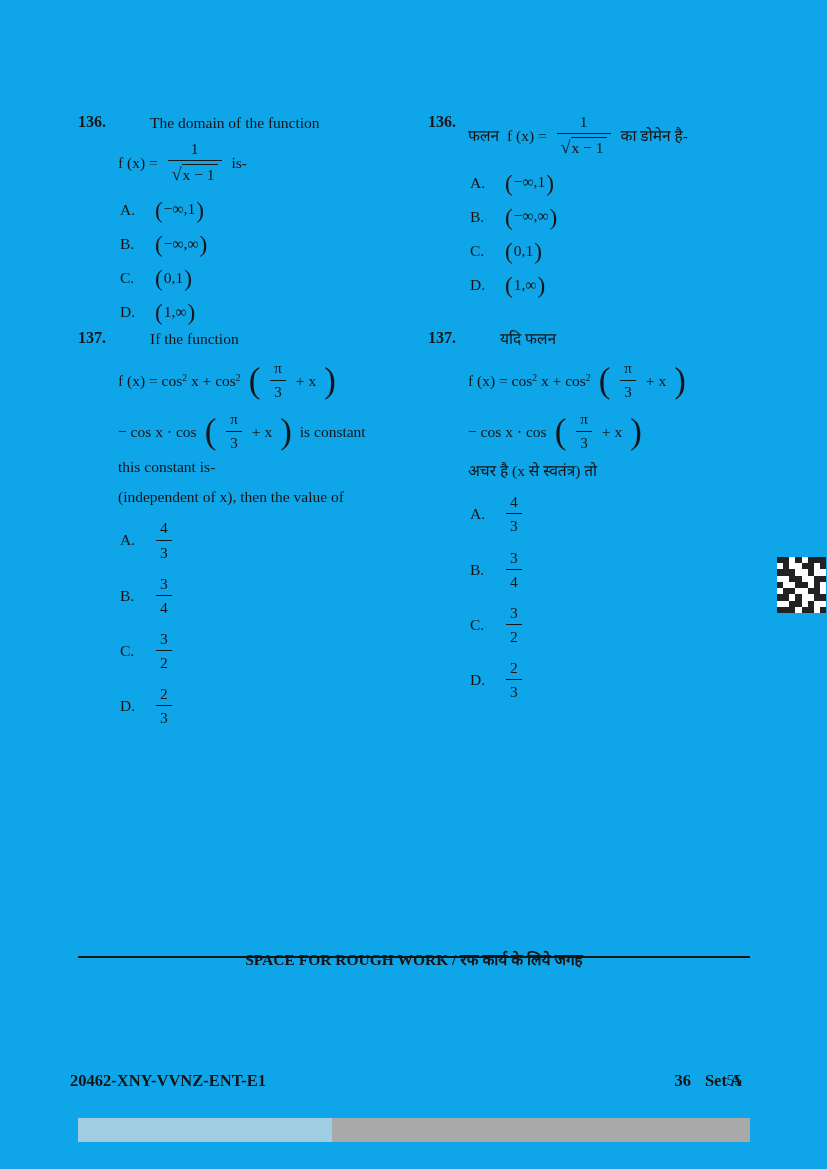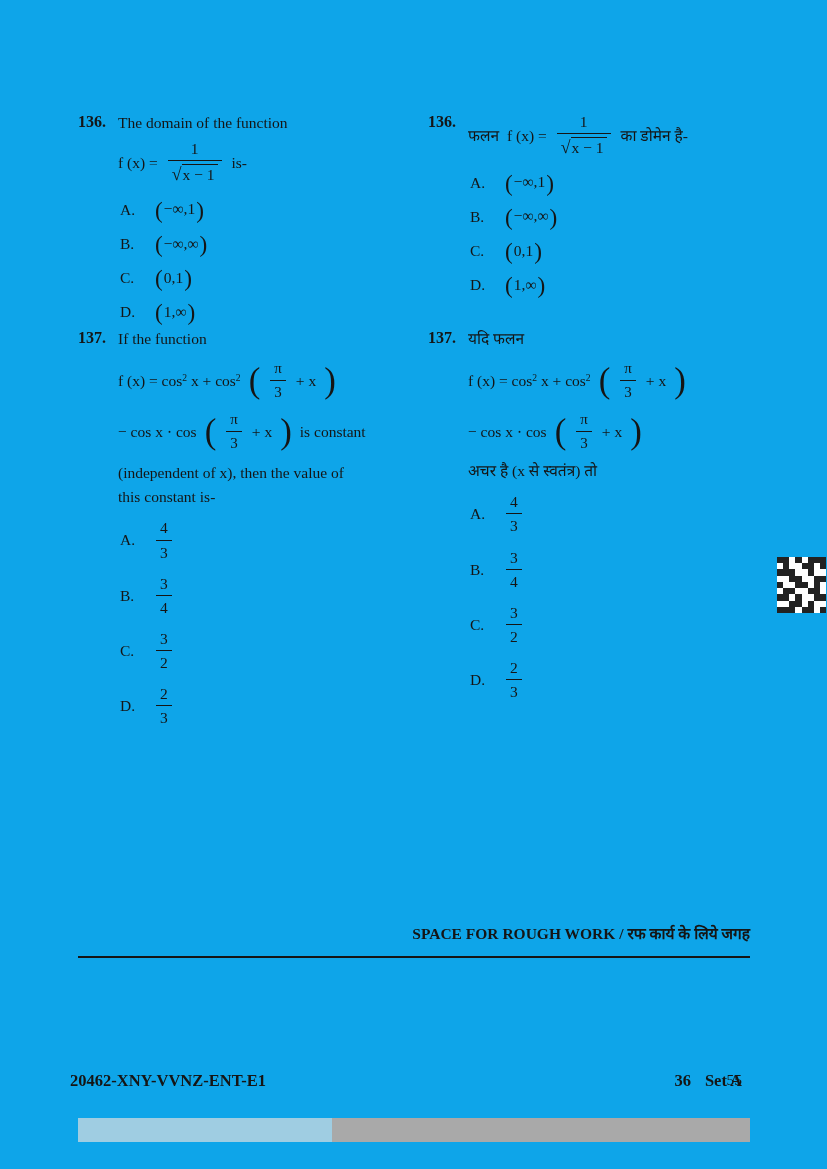--- a/index.html
+++ b/index.html
@@ -5,21 +5,21 @@
   html,body { margin:0; padding:0; background:#e8e8e8; }
   .page {
     position:relative; width:827px; height:1169px; margin:0 auto;
     background:#0ea5e9; overflow:hidden;
     font-family:"Liberation Serif","DejaVu Serif",serif;
     color:#151515; font-size:15.5px; line-height:1.3;
   }
   .qblock { position:absolute; }
   .qhead { display:flex; align-items:flex-start; }
   .qnum  { font-weight:700; flex:0 0 40px; font-size:16px; }
-  .qtext { padding-top:1px; }
+  .qtext { padding-top:1px;margin-left:32px; }
 
   .fline { display:flex; align-items:center; gap:8px; flex-wrap:wrap; }
   .fline.inline { display:inline-flex; vertical-align:middle; }
   .indent  { margin-left:40px; margin-top:6px; }
   .indent2 { margin-left:42px; }
 
   .frac { display:inline-block; vertical-align:middle; text-align:center; margin:0 2px; }
   .frac .top { display:block; padding:0 4px 1px; }
   .frac .bot { display:block; border-top:1.3px solid #151515; padding:2px 4px 0; white-space:nowrap; }
   .frac.fpi  { font-size:15px; }
@@ -37,21 +37,21 @@
   .opt    { display:flex; align-items:center; margin-top:13px; }
   .opt.tall { margin-top:11px; }
   .olabel { flex:0 0 34px; }
   .oval   { white-space:nowrap; }
 
   .plain-line { margin-left:40px; margin-top:4px; }
 
   .qr { position:absolute; left:776px; top:557px; width:51px; height:56px; overflow:hidden; }
 
   .footer-rule { position:absolute; left:78px; width:672px; top:956px; border-top:2px solid #151515; }
-  .rough-label { position:absolute; left:78px; width:672px; top:924px; text-align:right;
+  .rough-label { position:absolute; left:78px; width:672px; top:950px; text-align:center;
                  font-weight:700; font-size:15.5px; }
 
   .bottom-row { position:absolute; left:70px; width:672px; top:1070px; height:22px; }
   .doc-code   { position:absolute; left:0; font-weight:700; font-size:16.5px; }
   .page-num   { position:absolute; left:0; right:0; text-align:right; font-size:15.5px; }
   .set-info   { position:absolute; right:0; font-weight:700; font-size:16.5px; }
   .set-info .gap { display:inline-block; width:14px; }
 
   .color-bar { position:absolute; left:78px; top:1118px; width:672px; height:24px; display:flex; }
   .color-bar .blue { width:254px; height:100%; background:#9fcde2; }
@@ -147,22 +147,22 @@
       <span>− cos x ⋅ cos</span>
       <span class="bparen">(</span>
       <span class="frac fpi">
         <span class="top">π</span>
         <span class="bot">3</span>
       </span>
       <span>+ x</span>
       <span class="bparen">)</span>
       <span>is constant</span>
     </div>
+    <div class="plain-line">this constant is-</div>
     <div class="plain-line" style="margin-top:10px;">(independent of x), then the value of</div>
-    <div class="plain-line">this constant is-</div>
     <div class="opts indent2">
       <div class="opt tall">
         <span class="olabel">A.</span>
         <span class="frac ofrac">
           <span class="top">4</span>
           <span class="bot">3</span>
         </span>
       </div>
       <div class="opt tall">
         <span class="olabel">B.</span>

